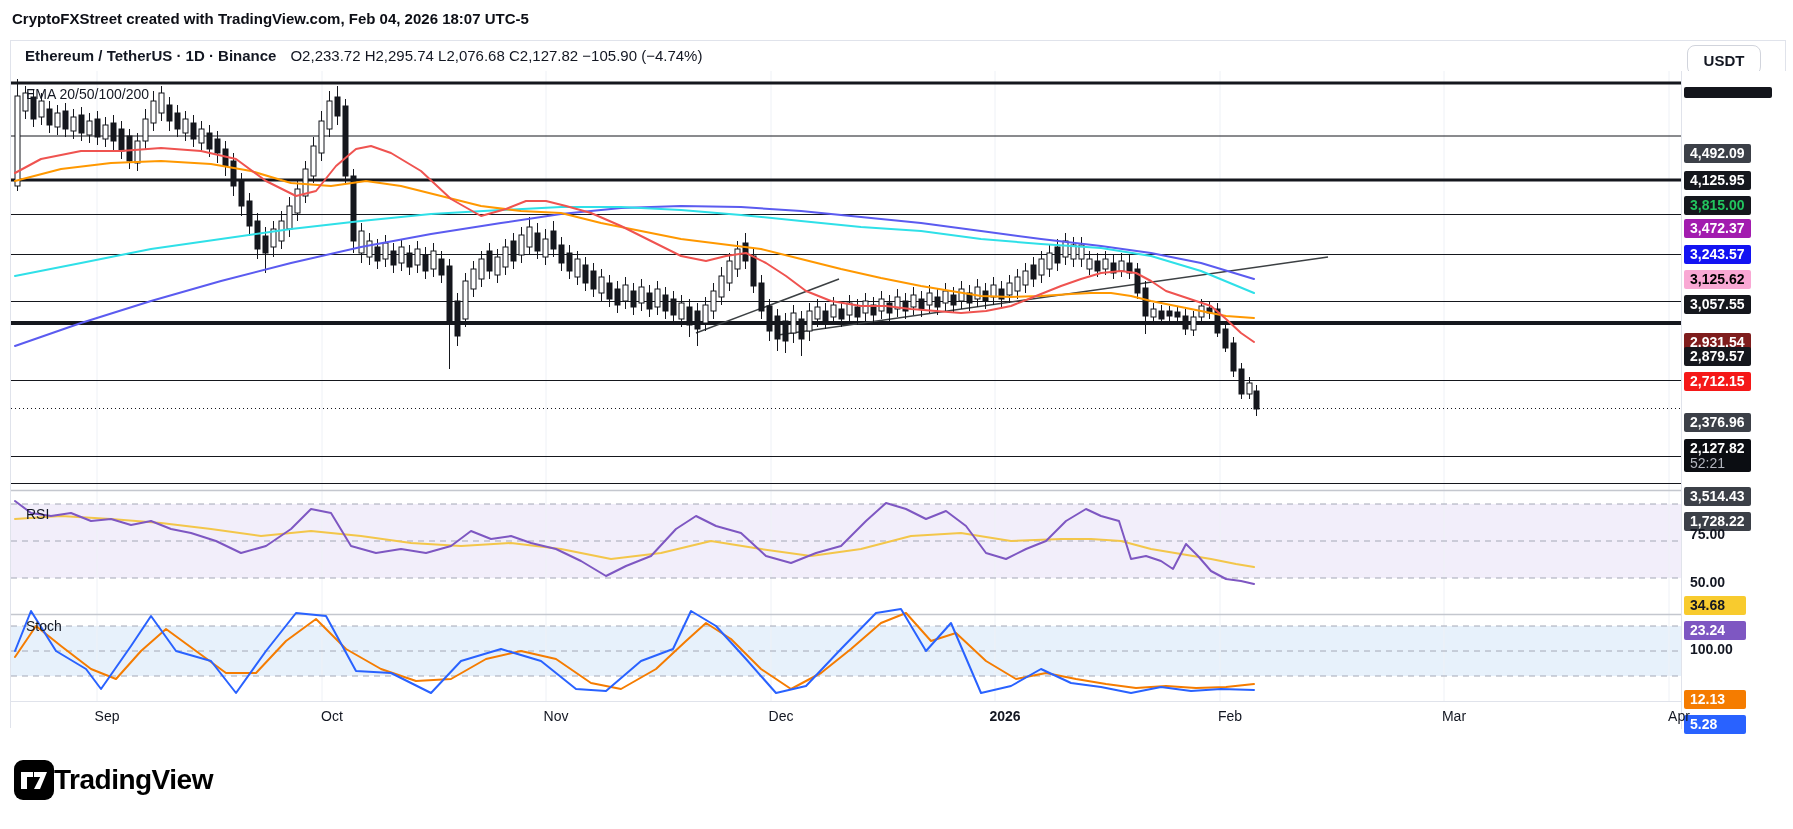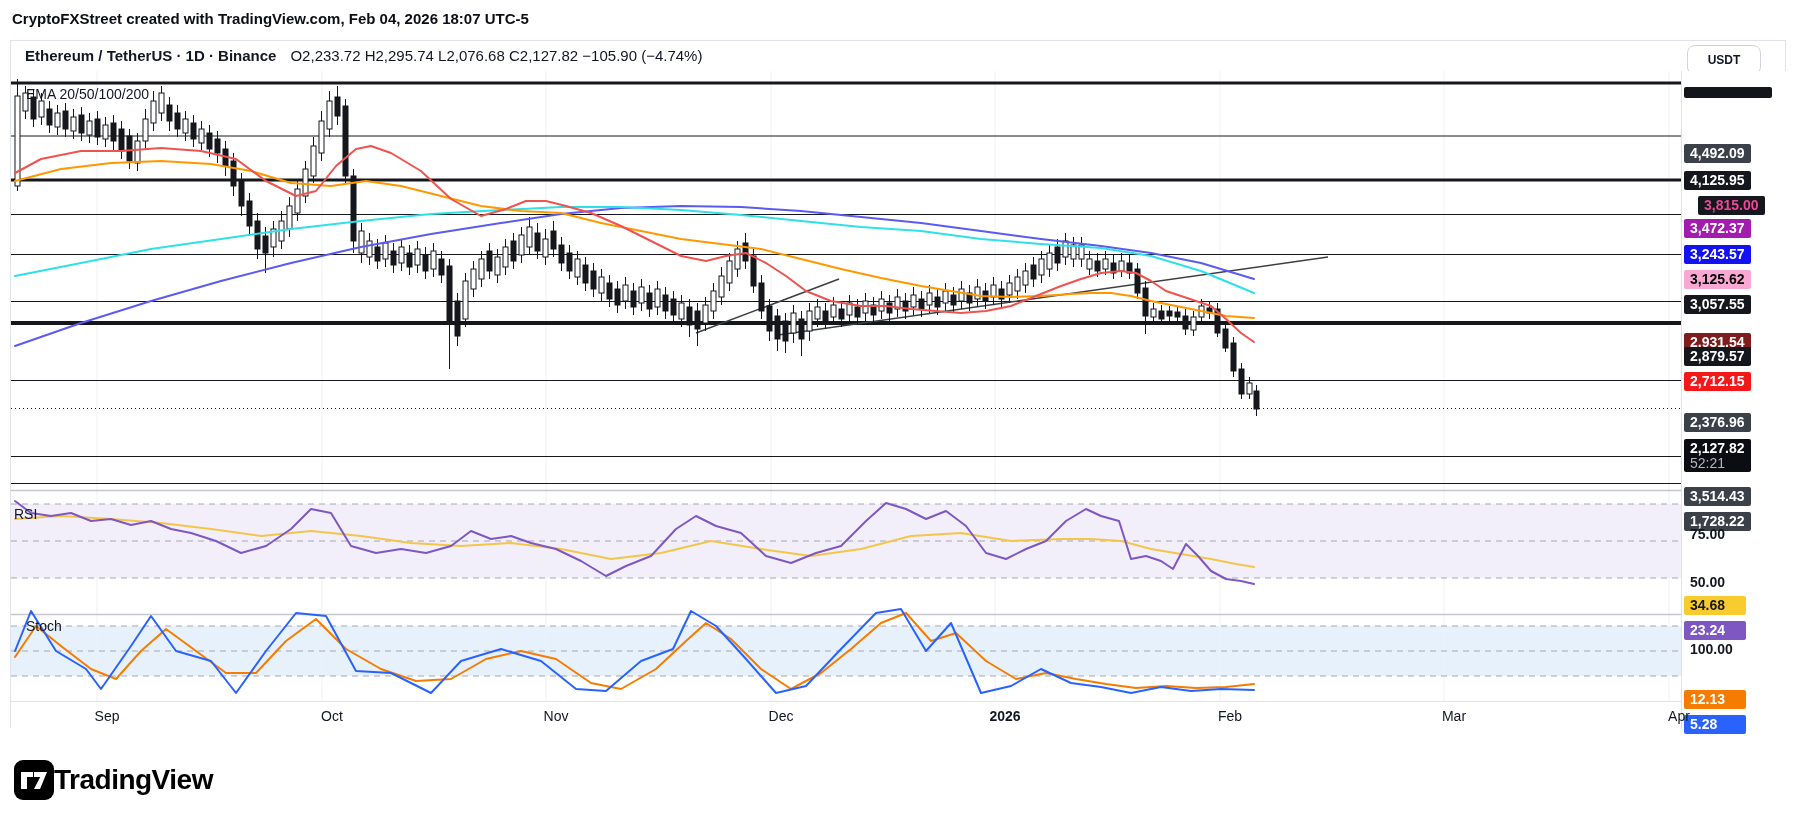--- a/index.html
+++ b/index.html
@@ -4,25 +4,25 @@
 <style>
   html,body{margin:0;padding:0;background:#fff;}
   #page{position:relative;width:1793px;height:829px;background:#fff;
         font-family:"Liberation Sans","DejaVu Sans",sans-serif;color:#131722;overflow:hidden;}
   #header-line{position:absolute;left:12px;top:10px;font-size:15px;font-weight:bold;color:#0c0e15;}
   #chart-frame{position:absolute;left:10px;top:40px;width:1776px;height:688px;border:1px solid #e0e3eb;background:#fff;box-sizing:border-box;}
   #title-bar{position:absolute;left:0;top:0;width:100%;height:30px;background:#fff;}
   #title-text{position:absolute;left:14px;top:6px;font-size:15px;color:#131722;white-space:nowrap;}
   #title-text .sym{font-weight:bold;margin-right:14px;}
   #usdt-button{position:absolute;right:24px;top:4px;width:72px;height:28px;border:1px solid #d1d4dc;border-radius:8px;
-     display:flex;align-items:center;justify-content:center;font-size:12px;font-weight:bold;color:#131722;background:#fff;cursor:pointer;}
+     display:flex;align-items:center;justify-content:center;font-size:15px;font-weight:bold;color:#131722;background:#fff;cursor:pointer;}
   #plot-svg{position:absolute;left:0;top:30px;}
   .pane-label{position:absolute;font-size:14px;color:#131722;z-index:5;cursor:pointer;}
   #ema-legend{left:15px;top:45px;}
-  #rsi-legend{left:3px;top:465px;}
+  #rsi-legend{left:15px;top:465px;}
   #stoch-legend{left:15px;top:577px;}
   #scale-column{position:absolute;left:1670px;top:30px;width:106px;height:658px;border-left:1px solid #e0e3eb;background:#fff;cursor:ns-resize;}
   .pricetag{position:absolute;left:2px;min-width:62px;padding:1px 6px 2px 6px;border-radius:2px;
      font-size:14px;font-weight:bold;color:#fff;white-space:nowrap;box-sizing:border-box;}
   .tick{position:absolute;left:8px;font-size:14px;font-weight:bold;color:#131722;white-space:nowrap;}
   .countdown{display:block;font-size:14px;font-weight:normal;color:#b2b5be;line-height:14px;}
   #clipped-label{position:absolute;left:2px;top:16px;width:88px;height:11px;background:#14161c;border-radius:2px;overflow:hidden;}
   #time-axis{position:absolute;left:0;top:660px;width:1670px;height:28px;border-top:1px solid #e0e3eb;background:#fff;cursor:ew-resize;}
   .month{position:absolute;top:6px;transform:translateX(-50%);font-size:14px;color:#131722;}
   .month.bold{font-weight:bold;}
@@ -398,21 +398,21 @@
       </svg>
 
     <div class="pane-label" id="ema-legend">EMA 20/50/100/200</div>
     <div class="pane-label" id="rsi-legend">RSI</div>
     <div class="pane-label" id="stoch-legend">Stoch</div>
 
     <div id="scale-column">
       <div id="clipped-label"></div>
     <div class="pricetag" style="top: 73px; background: rgb(60, 64, 72); color: rgb(255, 255, 255);">4,492.09</div>
         <div class="pricetag" style="top: 100px; background: rgb(21, 23, 29); color: rgb(255, 255, 255);">4,125.95</div>
-        <div class="pricetag" style="top: 125px; background: rgb(21, 23, 29); color: #ec4899; margin-left: 14px;">3,815.00</div>
+        <div class="pricetag" style="top: 125px; background: rgb(21, 23, 29); color: #22c55e;">3,815.00</div>
         <div class="pricetag" style="top: 148px; background: #a21caf; color: rgb(255, 255, 255);">3,472.37</div>
         <div class="pricetag" style="top: 174px; background: rgb(19, 19, 242); color: rgb(255, 255, 255);">3,243.57</div>
         <div class="pricetag" style="top: 199px; background: #f9a8d4; color: rgb(0, 0, 0);">3,125.62</div>
         <div class="pricetag" style="top: 224px; background: rgb(21, 23, 29); color: rgb(255, 255, 255);">3,057.55</div>
         <div class="pricetag" style="top: 262px; background: #7f1d1d; color: rgb(255, 255, 255);">2,931.54</div>
         <div class="pricetag" style="top: 276px; background: rgb(21, 23, 29); color: rgb(255, 255, 255);">2,879.57</div>
         <div class="pricetag" style="top: 301px; background: rgb(245, 24, 24); color: rgb(255, 255, 255);">2,712.15</div>
         <div class="pricetag" style="top: 342px; background: rgb(60, 64, 72); color: rgb(255, 255, 255);">2,376.96</div>
         <div class="pricetag" style="top: 368px; background: rgb(11, 13, 18); color: rgb(255, 255, 255);">2,127.82<span class="countdown">52:21</span></div>
         <div class="pricetag" style="top: 416px; background: rgb(60, 64, 72); color: rgb(255, 255, 255);">3,514.43</div>

